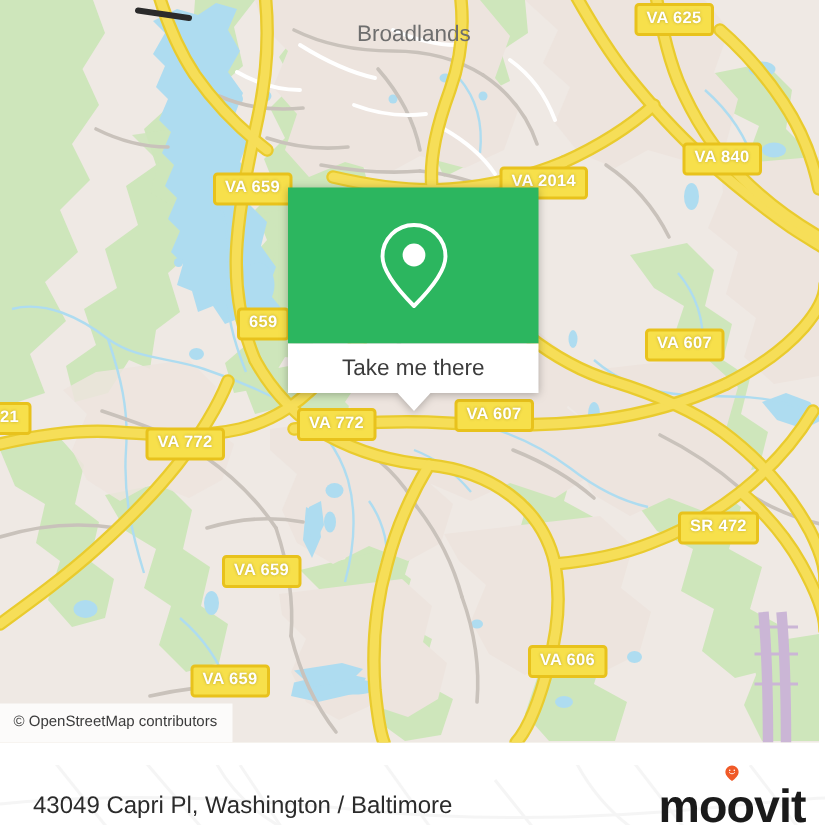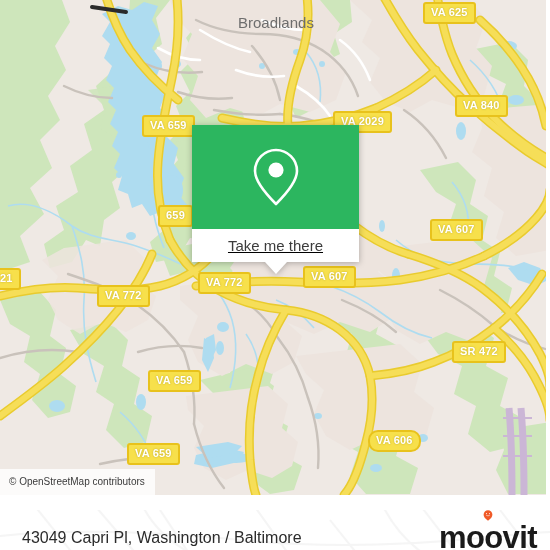--- a/index.html
+++ b/index.html
@@ -81,21 +81,20 @@
     white-space: nowrap;
   }
 
   
   #callout {
     position: absolute;
     left: 192px;
     top: 125px;
     width: 167px;
     filter: drop-shadow(0 1px 3px rgba(0,0,0,0.28));
-    text-decoration: underline;
   }
   #callout-top {
     background: #2CB65F;
     height: 104px;
     display: flex;
     align-items: center;
     justify-content: center;
   }
   #callout-bottom {
     background: #FFFFFF;
@@ -369,32 +368,32 @@
 
       <g>
         <path d="M92,7 L126,12" stroke="#2B2B2B" stroke-width="4" fill="none" stroke-linecap="round"></path>
       </g>
     </svg>
 
     <div class="place-label" style="left:238px; top:14px;">Broadlands</div>
 
     <div class="shield" style="left:423px; top:2px;">VA 625</div>
     <div class="shield" style="left:455px; top:95px;">VA 840</div>
-    <div class="shield" style="left:333px; top:111px;">VA 2029</div>
+    <div class="shield" style="left:333px; top:111px;">VA 2014</div>
     <div class="shield" style="left:142px; top:115px;">VA 659</div>
     <div class="shield" style="left:158px; top:205px;">659</div>
     <div class="shield" style="left:430px; top:219px;">VA 607</div>
     <div class="shield" style="left:303px; top:266px;">VA 607</div>
     <div class="shield" style="left:198px; top:272px;">VA 772</div>
     <div class="shield" style="left:97px;  top:285px;">VA 772</div>
     <div class="shield" style="left:-8px;  top:268px;">21</div>
     <div class="shield" style="left:452px; top:341px;">SR 472</div>
     <div class="shield" style="left:148px; top:370px;">VA 659</div>
     <div class="shield" style="left:127px; top:443px;">VA 659</div>
-    <div class="shield" style="left:368px; top:430px;border-radius:10px;">VA 606</div>
+    <div class="shield" style="left:352px; top:430px;">VA 606</div>
 
     <div id="callout">
       <div id="callout-top">
         <svg width="54" height="62" viewBox="0 0 54 62">
           <path d="M27 4 C15.4 4 6 13.4 6 25 C6 34 14 45 27 58 C40 45 48 34 48 25 C48 13.4 38.6 4 27 4 Z" fill="none" stroke="#FFFFFF" stroke-width="2.6" stroke-linejoin="round"></path>
           <circle cx="27" cy="24" r="7.6" fill="#FFFFFF"></circle>
         </svg>
       </div>
       <div id="callout-bottom">
         <span id="callout-label">Take me there</span>

